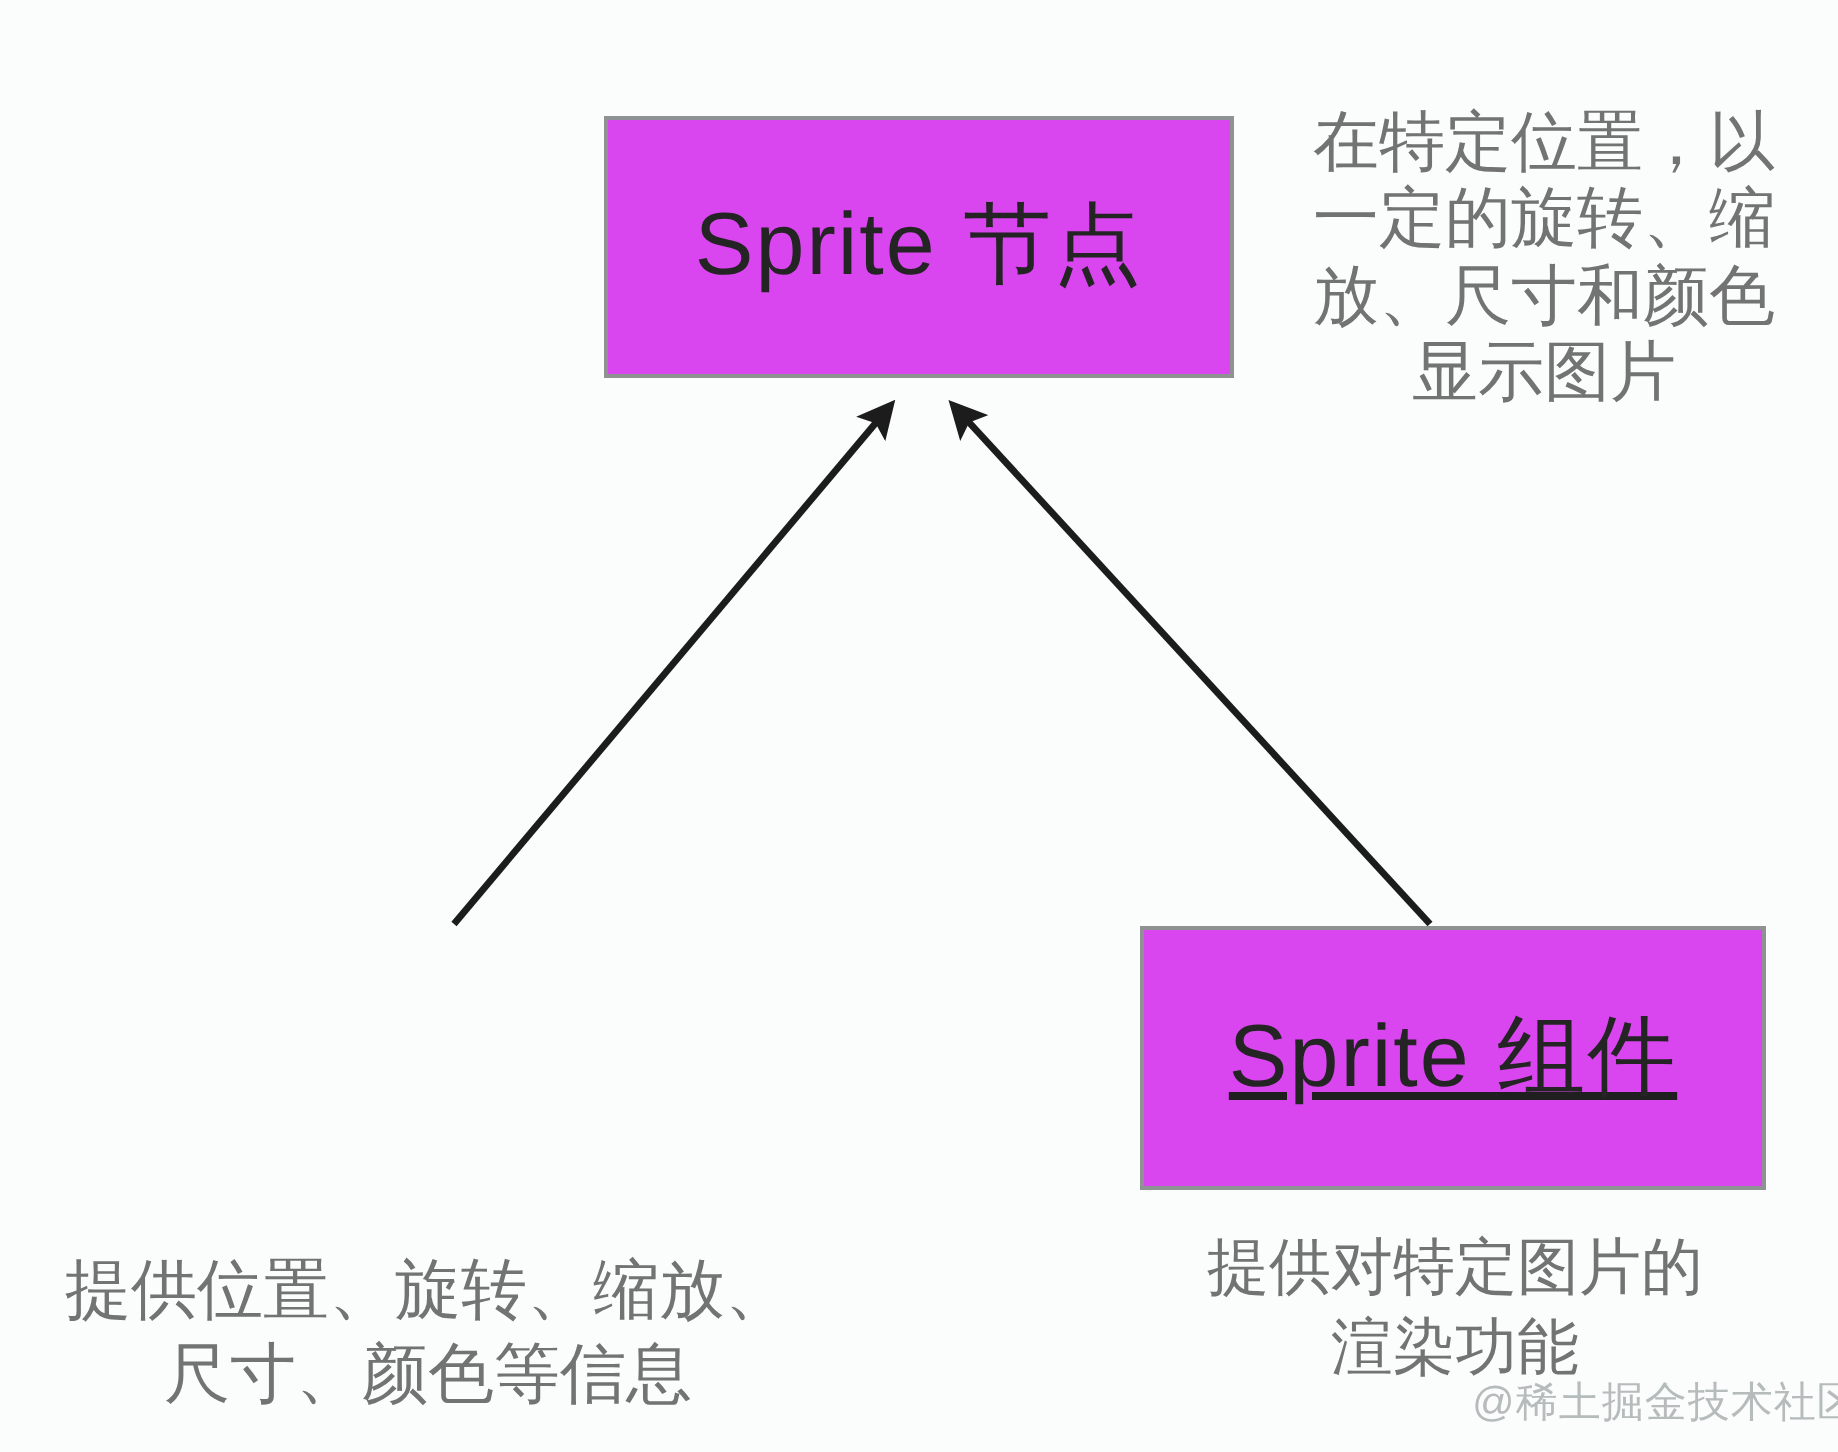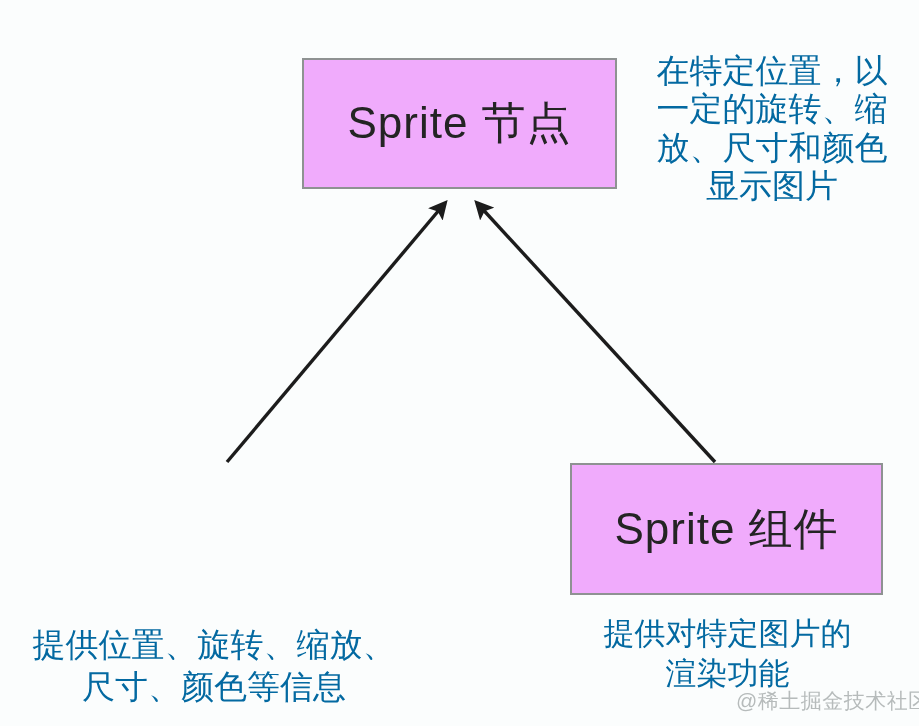--- a/index.html
+++ b/index.html
@@ -11,44 +11,44 @@
     position: relative;
     width: 919px;
     height: 726px;
     background: #fbfdfd;
     overflow: hidden;
     font-family: "Liberation Sans", "DejaVu Sans", sans-serif;
     color: #1f1f1f;
   }
   .box {
     position: absolute;
-    background: #f0abfc;
+    background: #d946ef;
     border: 2px solid #8e9292;
     box-sizing: border-box;
     display: flex;
     align-items: center;
     justify-content: center;
     text-align: center;
   }
   .box-label {
     font-size: 44px;
     line-height: 1.2;
     white-space: pre-line;
     letter-spacing: 1px;
     color: #242424;
   }
   .box-top    { left: 302px; top: 58px;  width: 315px; height: 131px; }
   .box-left   { left: 63px;  top: 463px; width: 313px; height: 133px; }
-  .box-right  { left: 570px; top: 463px; width: 313px; height: 132px; }
+  .box-right  { left: 570px; top: 463px; width: 313px; height: 132px; text-decoration: underline; }
 
   .note {
     position: absolute;
     text-align: center;
     white-space: pre-line;
-    color: #0369a1;
+    color: #737373;
   }
   .note-top-right {
     left: 626px; top: 52px; width: 292px;
     font-size: 33px; line-height: 1.16;
   }
   .note-bottom-left {
     left: 28px; top: 624px; width: 372px;
     font-size: 33px; line-height: 1.28;
   }
   .note-bottom-right {

